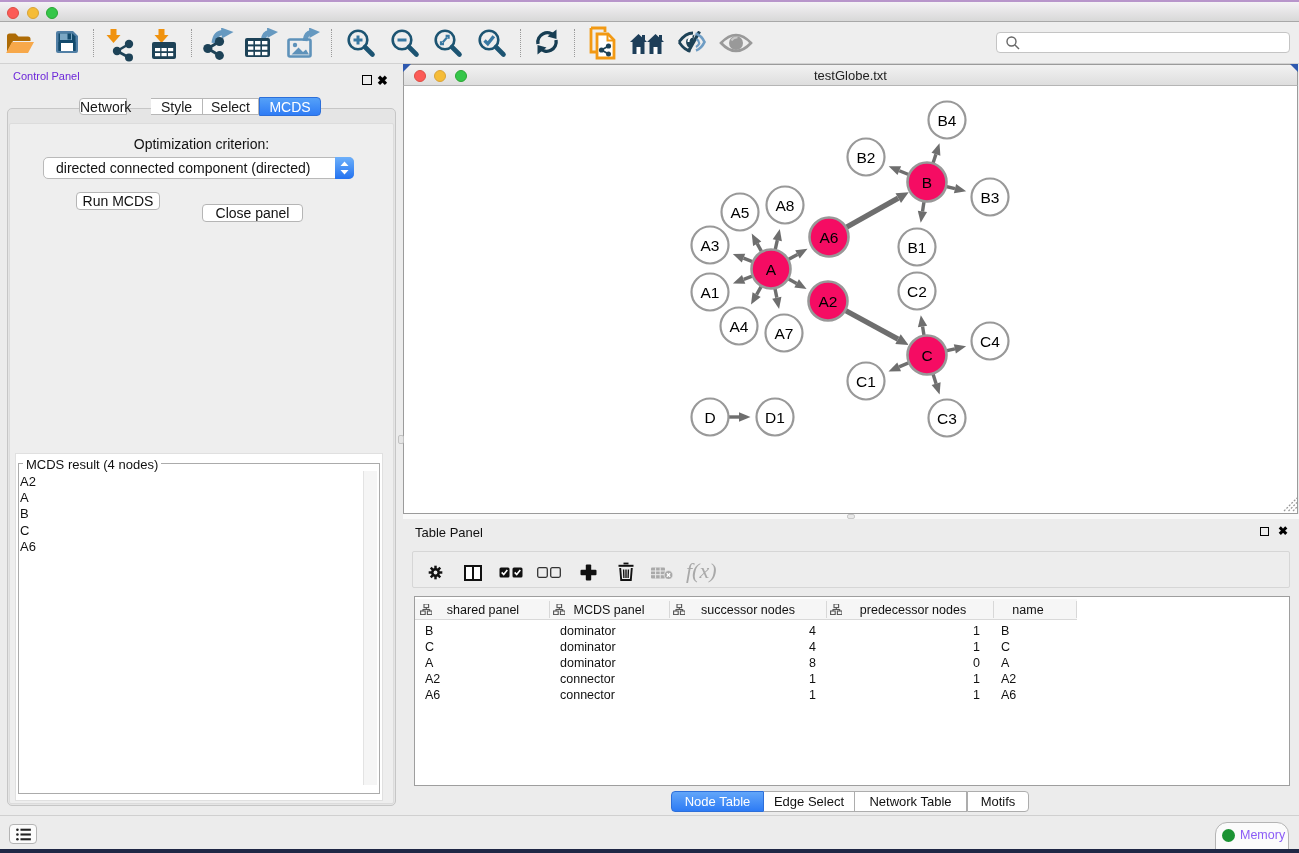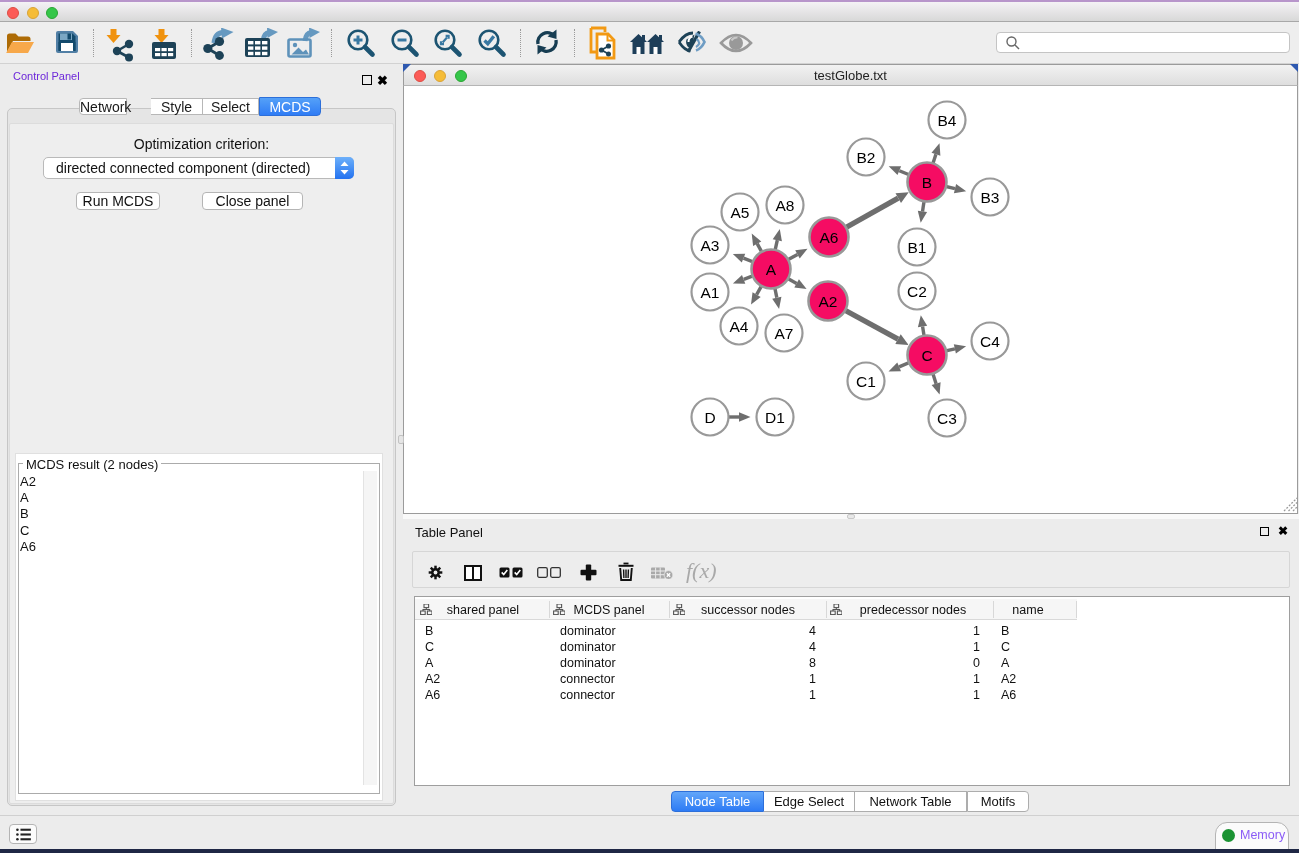--- a/index.html
+++ b/index.html
@@ -249,24 +249,24 @@
 <div class="tab" style="left:151px; width:52px; border-left:none;">Style</div>
 <div class="tab" style="left:203px; width:56px; border-left:none;">Select</div>
 <div class="tab tabsel" style="left:259px; width:62px; border-radius:0 4px 4px 0;">MCDS</div>
 <div id="optlabel" class="abs">Optimization criterion:</div>
 <div id="dropdown" class="abs">directed connected component (directed)</div>
 <div id="dropcap" class="abs"><svg width="19" height="22" viewBox="0 0 19 22">
       <path d="M5.5 9 L9.5 4.5 L13.5 9 Z" fill="#fff"></path>
       <path d="M5.5 13 L9.5 17.5 L13.5 13 Z" fill="#fff"></path>
     </svg></div>
 <div class="btn abs" style="left:76px; width:84px;">Run MCDS</div>
-<div class="btn abs" style="left:202px; width:101px;">Close panel</div>
+<div class="btn abs" style="left:202px; width:101px;margin-top:12px;">Close panel</div>
 <div id="resultwrap" class="abs"></div>
 <div id="fieldset" class="abs"></div>
-<div id="fieldlegend" class="abs">MCDS result (2 nodes)</div>
+<div id="fieldlegend" class="abs">MCDS result (4 nodes)</div>
 <div id="mcdslist" class="abs">A2<br>A<br>B<br>C<br>A6</div>
 <div id="mcdsscroll" class="abs"></div>
 
 <div id="netframe" class="abs"></div>
 <div id="nettitle" class="abs">
   <div class="title">testGlobe.txt</div>
   <div class="tl r"></div>
     <div class="tl y"></div>
     <div class="tl g"></div>
 </div>

